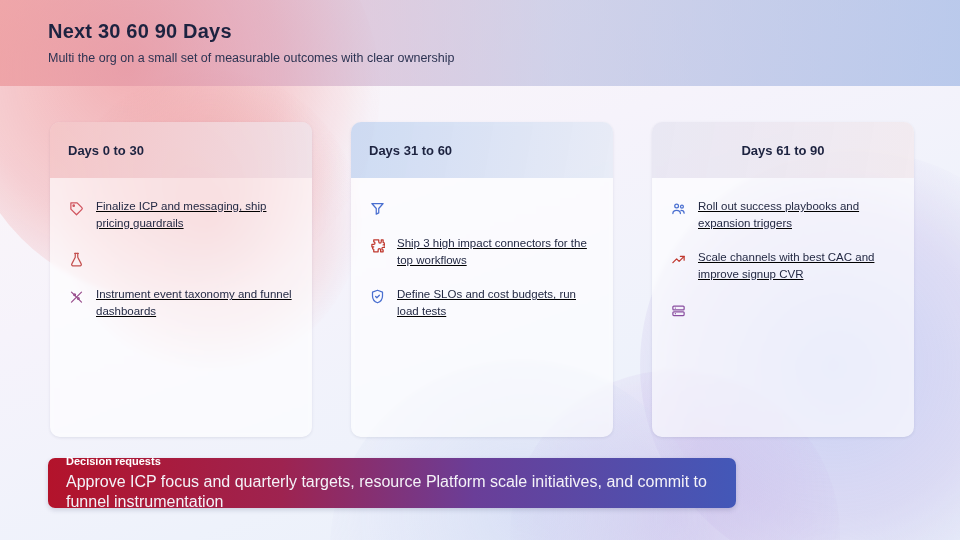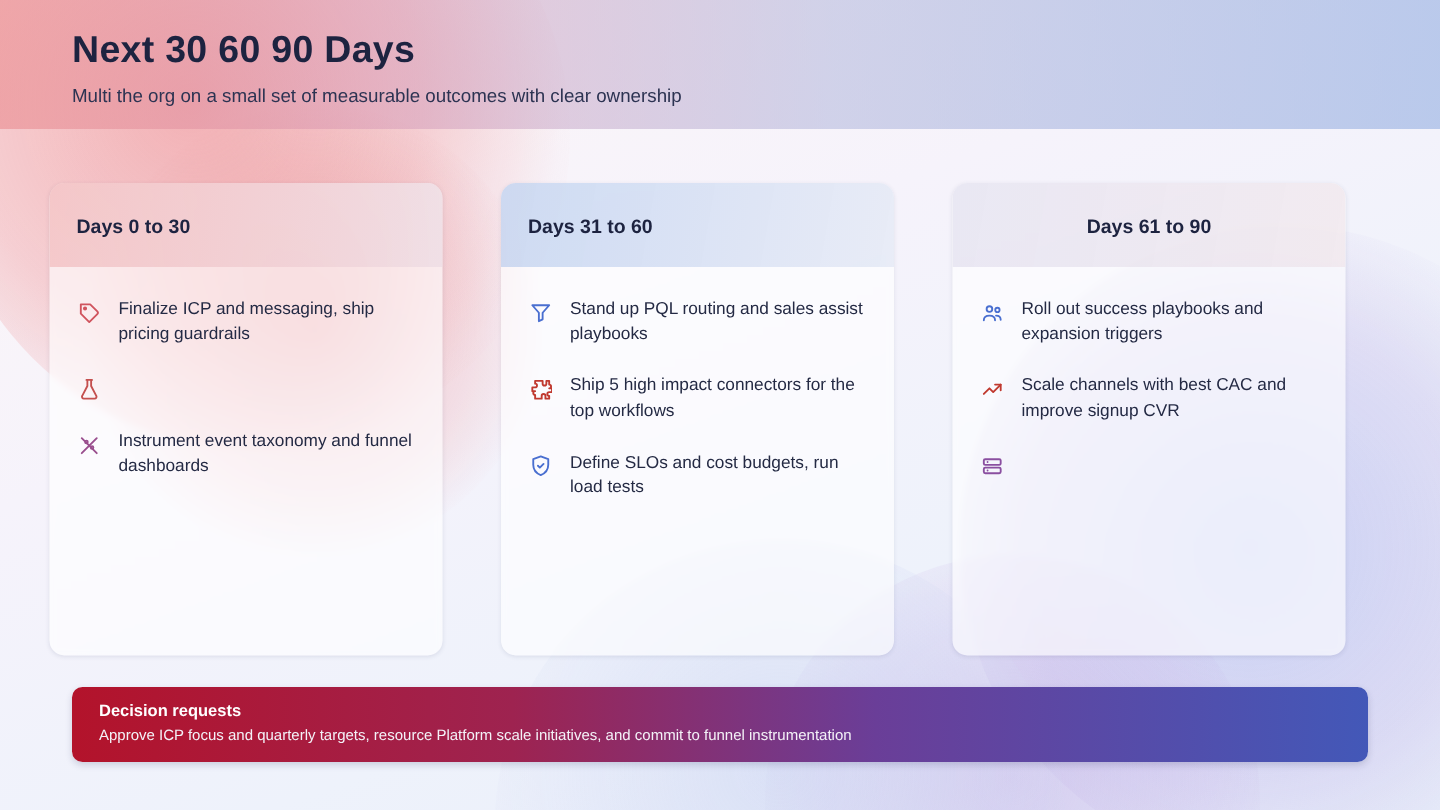--- a/index.html
+++ b/index.html
@@ -61,38 +61,38 @@
     position: absolute;
     left: 0; top: 0;
     width: 960px; height: 86px;
     background: linear-gradient(90deg, rgba(234,141,145,0.62) 0%, rgba(212,150,180,0.48) 26%, rgba(172,178,218,0.52) 58%, rgba(150,176,226,0.62) 100%);
   }
   .header-inner {
     position: absolute;
     left: 48px; top: 20px;
   }
   .slide-title {
-    font-size: 25px;
+    font-size: 20px;
     font-weight: bold;
     color: #1d2340;
     letter-spacing: 0.2px;
     line-height: 1.1;
     margin: 0;
   }
   .slide-subtitle {
     margin-top: 9px;
     font-size: 12.5px;
     color: #2c3352;
     line-height: 1.2;
   }
 
   
   .columns {
     position: absolute;
-    left: 33px;
+    left: 50px;
     top: 122px;
     width: 864px;
     display: flex;
     gap: 39px;
   }
   .card {
     width: 272px;
     height: 315px;
     border-radius: 10px;
     background: rgba(255,255,255,0.62);
@@ -115,20 +115,21 @@
 
   .card-title {
     font-size: 13px;
     font-weight: bold;
     color: #1d2340;
   }
   .card-body {
     flex: 1;
     padding: 20px 16px 14px 16px;
     box-sizing: border-box;
+    text-decoration: underline;
   }
   .bullet {
     display: flex;
     align-items: flex-start;
     margin-bottom: 18px;
   }
   .bullet:last-child { margin-bottom: 0; }
   .bullet-icon {
     width: 20px;
     height: 18px;
@@ -143,40 +144,40 @@
     font-size: 11.5px;
     line-height: 1.45;
     color: #242a44;
   }
 
   
   .callout {
     position: absolute;
     left: 48px;
     bottom: 32px;
-    width: 864px;
+    width: 688px;
     height: 50px;
     border-radius: 7px;
     background: linear-gradient(90deg, #b3132b 0%, #9e2350 34%, #6a3e98 62%, #4358b8 100%);
     box-shadow: 0 2px 5px rgba(40,45,90,0.18);
     padding: 8px 18px;
     box-sizing: border-box;
     display: flex;
     flex-direction: column;
     justify-content: center;
     margin-top: 40px;
   }
   .callout-label {
     font-size: 11px;
     font-weight: bold;
     color: #ffffff;
     margin-bottom: 5px;
   }
   .callout-text {
-    font-size: 10px;
+    font-size: 16px;
     color: #f4f2f8;
     line-height: 1.25;
   }
 </style>
 </head>
 <body>
 
 <div id="slide">
 
   <div class="blob blob-a"></div>
@@ -234,29 +235,28 @@
       <div class="card-head">
         <span class="card-title">Days 31 to 60</span>
       </div>
       <div class="card-body">
         <div class="bullet">
           <span class="bullet-icon">
             <svg width="15" height="15" viewBox="0 0 24 24" fill="none" stroke="#4a6fd0" stroke-width="2" stroke-linecap="round" stroke-linejoin="round">
               <path d="M3 4h18l-7 8v7l-4 2v-9z"></path>
             </svg>
           </span>
-          <span class="bullet-text">Stand up PQL routing and sales assist playbooks</span>
         </div>
         <div class="bullet">
           <span class="bullet-icon">
             <svg width="15" height="15" viewBox="0 0 24 24" fill="none" stroke="#c0392f" stroke-width="2" stroke-linecap="round" stroke-linejoin="round">
               <path d="M10 3h4v3a2 2 0 1 0 4 0V3h3v4a2 2 0 1 1 0 4h3v4h-3a2 2 0 1 0 0 4v3h-4v-3a2 2 0 1 0-4 0v3H6v-4a2 2 0 1 1 0-4H3v-4h3a2 2 0 1 0 0-4V3h4z"></path>
             </svg>
           </span>
-          <span class="bullet-text">Ship 5 high impact connectors for the top workflows</span>
+          <span class="bullet-text">Ship 3 high impact connectors for the top workflows</span>
         </div>
         <div class="bullet">
           <span class="bullet-icon">
             <svg width="15" height="15" viewBox="0 0 24 24" fill="none" stroke="#4a6fd0" stroke-width="2" stroke-linecap="round" stroke-linejoin="round">
               <path d="M12 2l8 3v6c0 5-3.4 9.2-8 11-4.6-1.8-8-6-8-11V5z"></path>
                 <path d="M9 12l2 2 4-4"></path>
             </svg>
           </span>
           <span class="bullet-text">Define SLOs and cost budgets, run load tests</span>
         </div>

